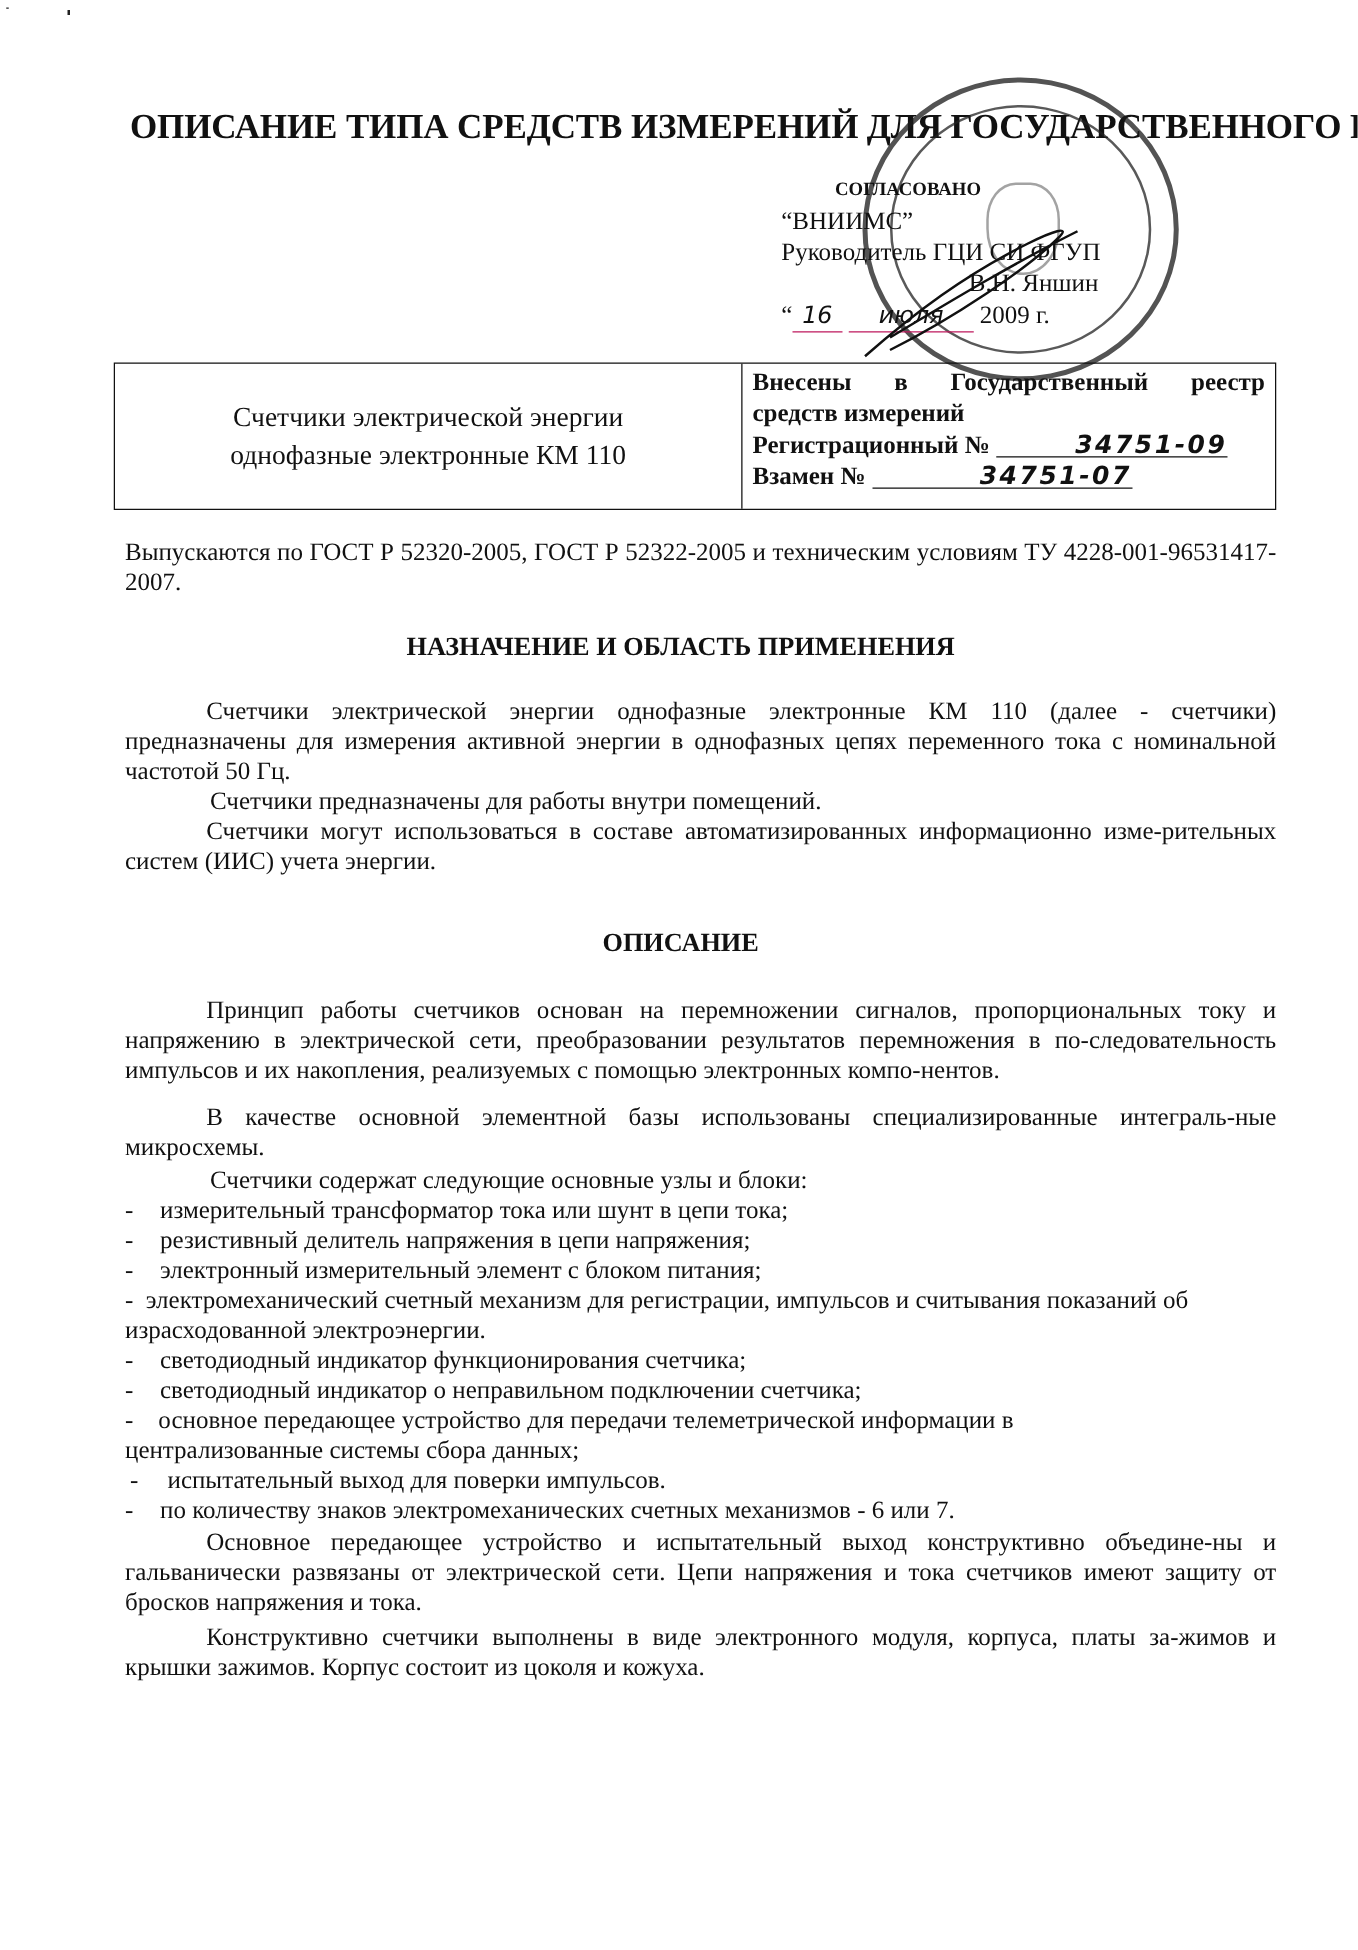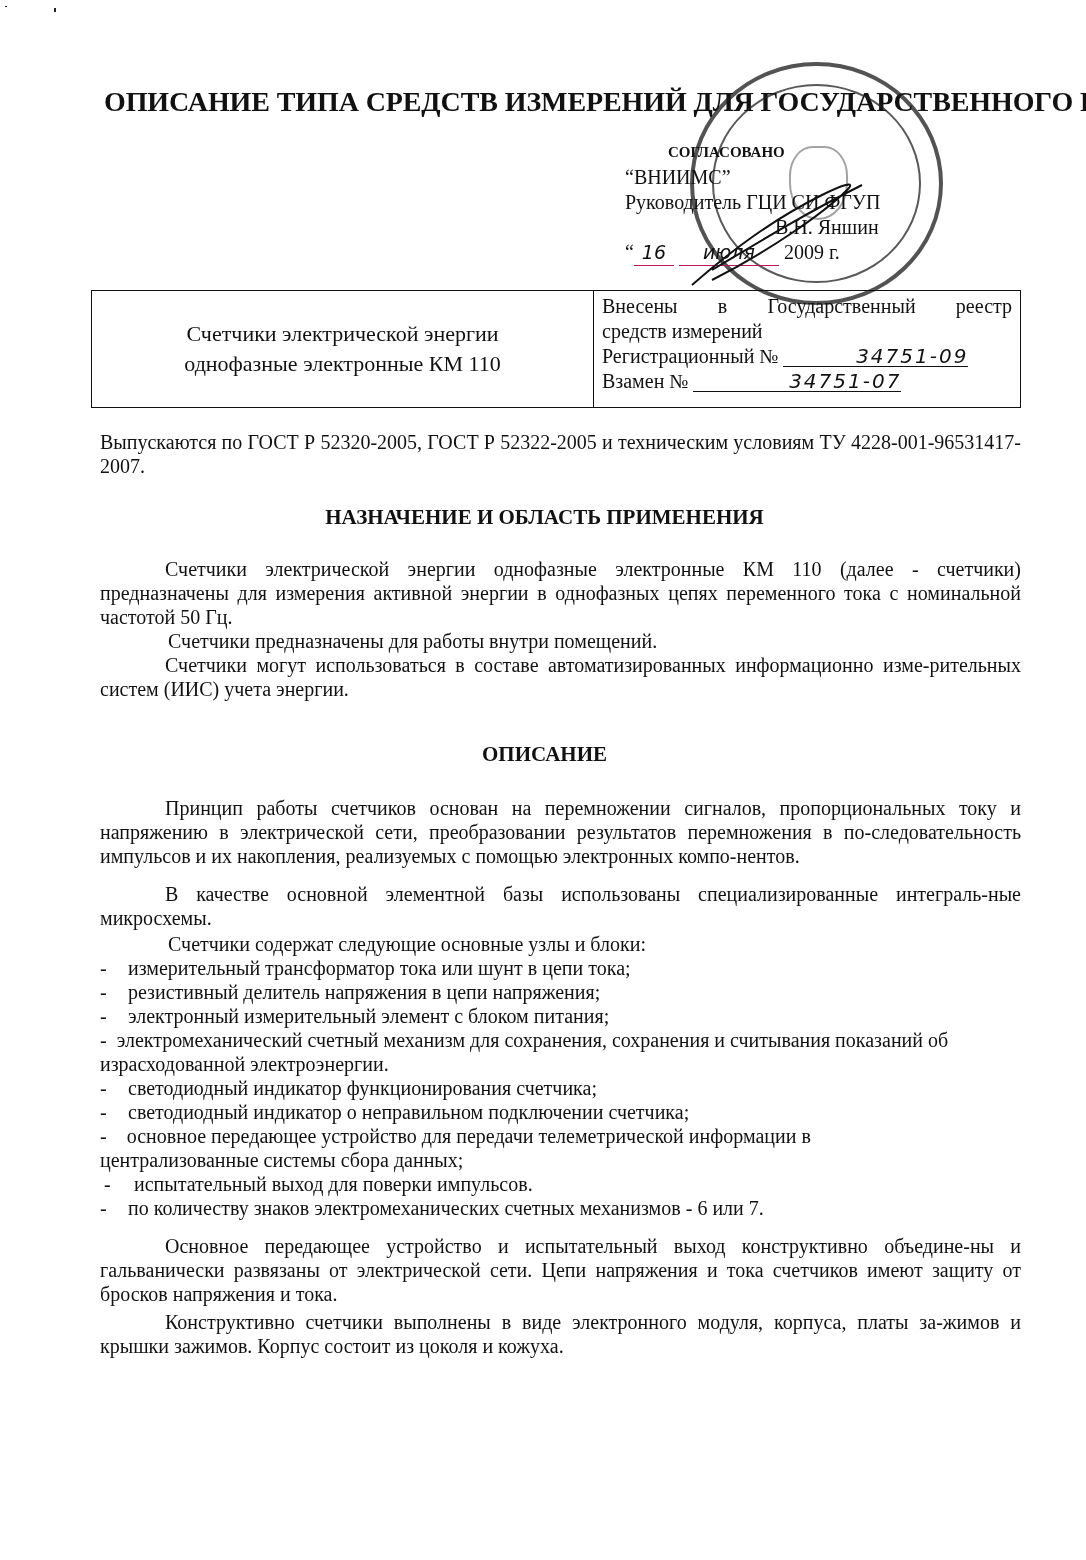--- a/index.html
+++ b/index.html
@@ -34,21 +34,21 @@
     left: 672px; top: 160px; width: 240px; height: 130px;
   }
   .reg-table {
     left: 91px; top: 290px; width: 930px; height: 118px;
     border: 1.5px solid #111; display: flex; box-sizing: border-box;
   }
   .reg-table .cell-left {
     width: 501px; border-right: 1.5px solid #111; display: flex; align-items: center; justify-content: center;
     text-align: center; font-size: 22px; line-height: 30px;
   }
-  .reg-table .cell-right { flex: 1; padding: 3px 8px 0 8px; font-size: 20px; line-height: 25px; }
+  .reg-table .cell-right { flex: 1; padding: 3px 8px 0 8px; font-size: 20px; line-height: 25px; font-weight: bold; }
   .reg-table .justify { text-align: justify; text-align-last: justify; }
   .uline {
     display: inline-block; border-bottom: 1px solid #111; text-align: right;
     font-family: "DejaVu Sans", sans-serif; font-style: italic; font-size: 20px; line-height: 20px;
     letter-spacing: 2px;
   }
   .body-text {
     left: 100px; width: 921px; font-size: 20px; line-height: 24px; text-align: justify;
   }
   .body-text p { margin: 0; }
@@ -130,35 +130,35 @@
         <span>измерительный трансформатор тока или шунт в цепи тока;</span>
       </div>
     <div class="li">
         <span class="dash">-</span>
         <span>резистивный делитель напряжения в цепи напряжения;</span>
       </div>
     <div class="li">
         <span class="dash">-</span>
         <span>электронный измерительный  элемент с блоком питания;</span>
       </div>
-    <div style="padding-right:60px;"><span>-</span>&nbsp; <span>электромеханический счетный механизм для сохранения, сохранения и считывания показаний об израсходованной электроэнергии.</span></div>
+    <div style="padding-right:60px;"><span>-</span>&nbsp; <span>электромеханический счетный механизм для регистрации, импульсов и считывания показаний об израсходованной электроэнергии.</span></div>
     <div class="li">
         <span class="dash">-</span>
         <span>светодиодный индикатор функционирования счетчика;</span>
       </div>
     <div class="li">
         <span class="dash">-</span>
         <span>светодиодный индикатор о неправильном подключении счетчика;</span>
       </div>
     <div style="padding-right:60px;"><span>-</span>&nbsp;&nbsp;&nbsp; <span>основное передающее устройство для передачи телеметрической информации в централизованные системы сбора данных;</span></div>
     <div class="li">
         <span class="dash" style="width:34px;padding-left:4px;box-sizing:border-box;">-</span>
         <span>испытательный выход для поверки импульсов.</span>
       </div>
     <div class="li">
         <span class="dash">-</span>
         <span>по количеству знаков электромеханических счетных механизмов - 6 или 7.</span>
       </div>
   </div>
 
-  <p class="indent" style="margin-top:14px;">Основное передающее устройство и испытательный выход конструктивно объедине-ны и гальванически развязаны от электрической сети. Цепи напряжения и тока счетчиков имеют защиту от бросков напряжения и тока.</p>
+  <p class="indent" style="margin-top:2px;">Основное передающее устройство и испытательный выход конструктивно объедине-ны и гальванически развязаны от электрической сети. Цепи напряжения и тока счетчиков имеют защиту от бросков напряжения и тока.</p>
   <p class="indent" style="margin-top:4px;">Конструктивно счетчики выполнены в виде электронного модуля, корпуса, платы за-жимов и крышки зажимов. Корпус состоит из цоколя и кожуха.</p>
 </div>
 
 </body></html>

